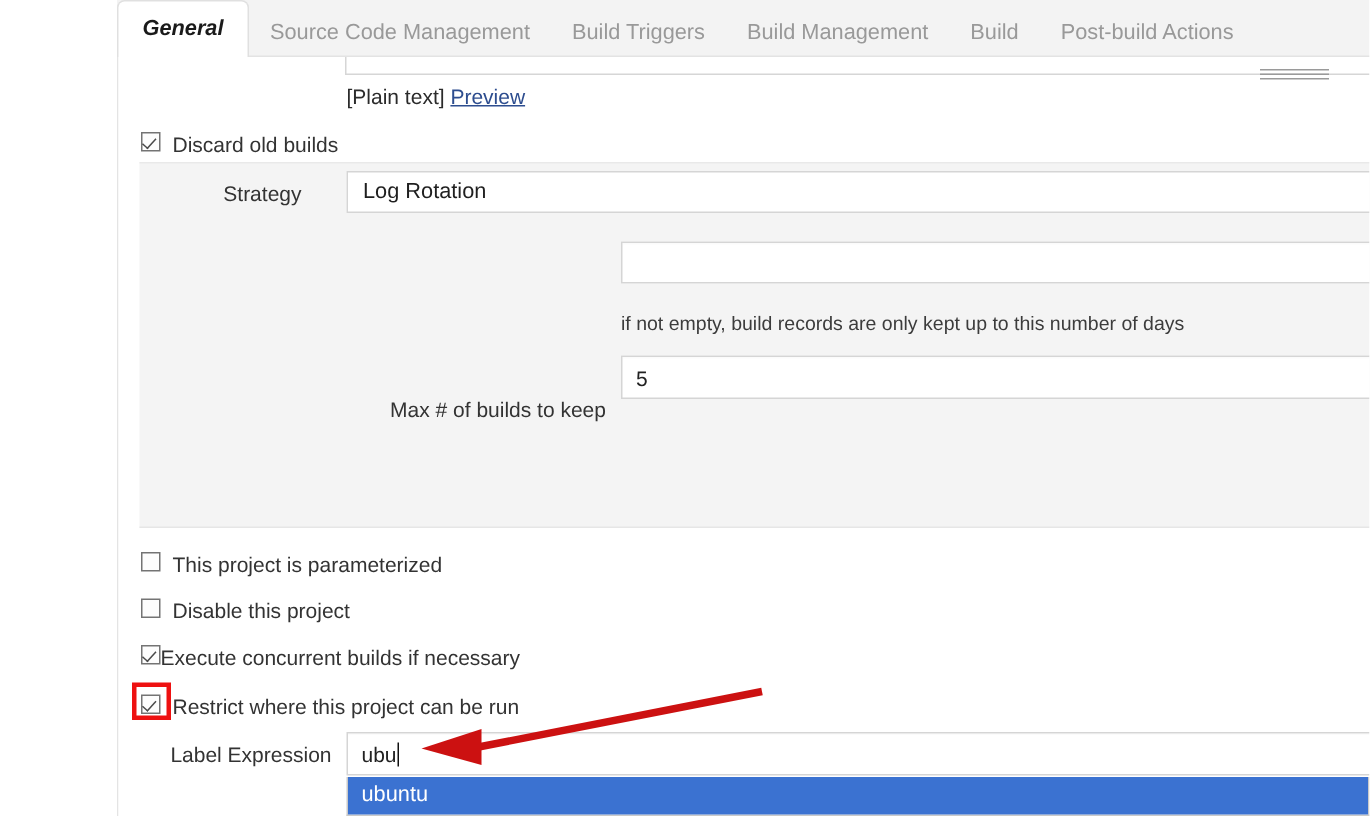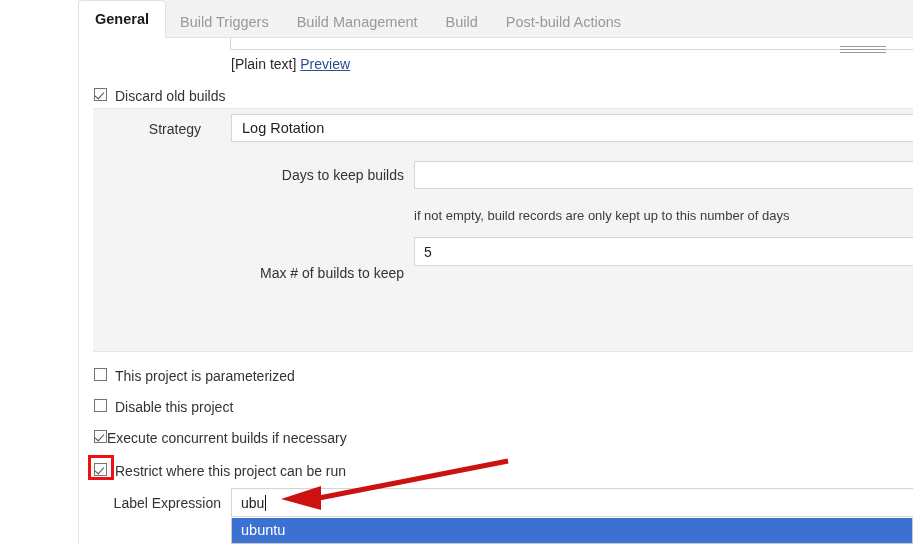--- a/index.html
+++ b/index.html
@@ -58,20 +58,21 @@
     background: #ffffff;
     color: #1a1a1a;
     font-weight: bold;
     border: 1px solid #e0e0e0;
     border-bottom: none;
     border-top-left-radius: 5px;
     border-top-right-radius: 5px;
     height: 38px;
     line-height: 37px;
     padding: 0 16px;
+    font-style: italic;
   }
 
   
   .left-rail {
     position: absolute;
     left: 0;
     top: 0;
     width: 78px;
     height: 544px;
     background: #ffffff;
@@ -269,20 +270,21 @@
 <body>
 
 <div id="root">
 
   <div class="left-rail"></div>
 
   <div class="tabbar"></div>
   <div class="tabbar-underline"></div>
   <div class="tabs">
     <div class="tab active"><span>General</span></div>
+    <div class="tab"><span>Source Code Management</span></div>
     <div class="tab"><span>Build Triggers</span></div>
     <div class="tab"><span>Build Management</span></div>
     <div class="tab"><span>Build</span></div>
     <div class="tab"><span>Post-build Actions</span></div>
   </div>
 
   <div class="form-left-border"></div>
 
   <div class="form-area">
 
@@ -303,21 +305,20 @@
       <span class="label-left">Discard old builds</span>
     </div>
 
     <div class="gray-panel" style="left:14px; top:70px; width:821px; height:244px;"></div>
 
     <div class="label-right" style="position:absolute; left:20px; top:83px; width:102px;">Strategy</div>
     <div class="select-like" style="position:absolute; left:152px; top:76px; width:700px; height:28px;">
       <span>Log Rotation</span>
     </div>
 
-    <div class="label-right" style="position:absolute; left:100px; top:129px; width:225px;">Days to keep builds</div>
     <div class="txtinput" style="position:absolute; left:335px; top:123px; width:520px; height:28px;">
       <span></span>
     </div>
     <div class="helptext" style="position:absolute; left:335px; top:170px;">if not empty, build records are only kept up to this number of days</div>
 
     <div class="label-right" style="position:absolute; left:100px; top:206px; width:225px;margin-top:21px;">Max # of builds to keep</div>
     <div class="txtinput" style="position:absolute; left:335px; top:199px; width:520px; height:29px;">
       <span>5</span>
     </div>
 

